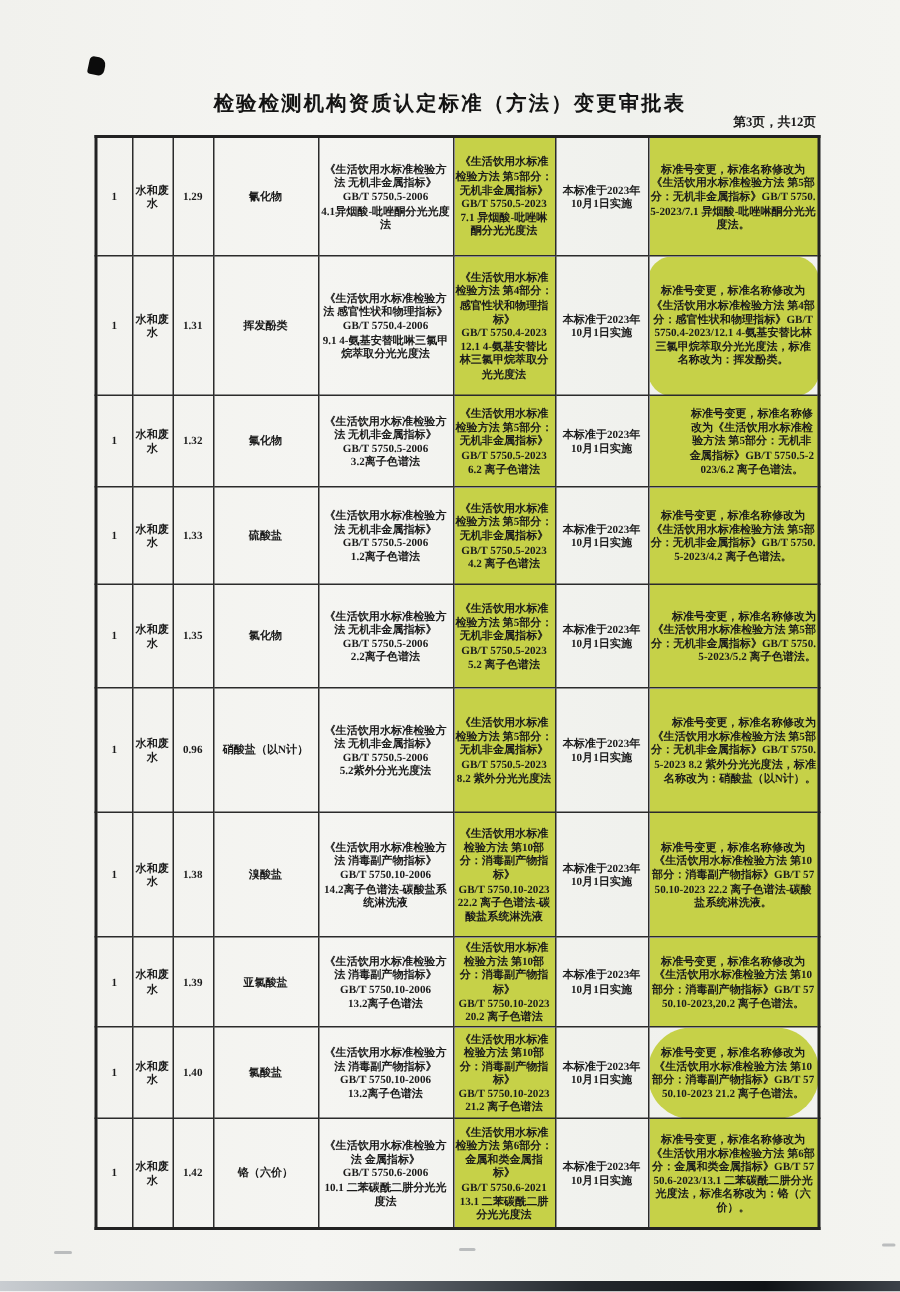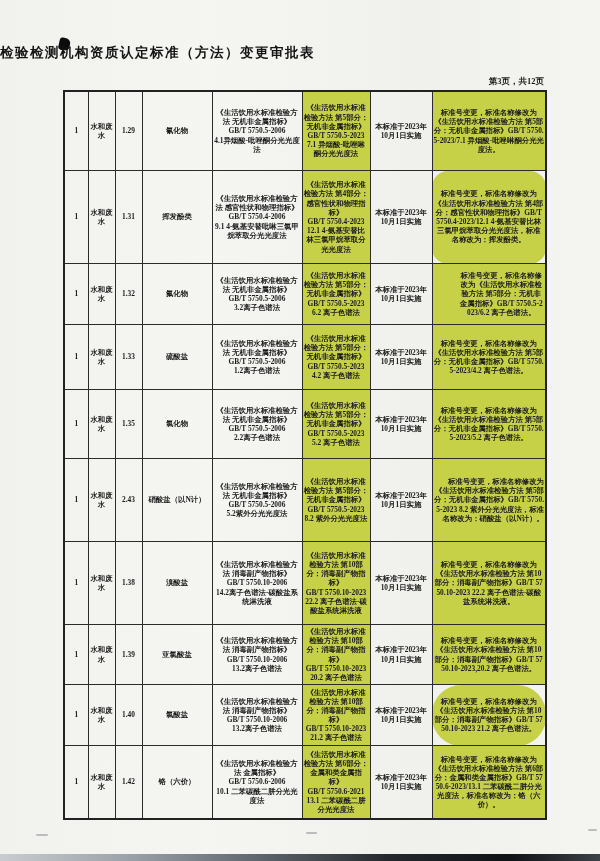--- a/index.html
+++ b/index.html
@@ -5,22 +5,22 @@
   html, body { margin: 0; padding: 0; }
   body {
     width: 600px; height: 861px; overflow: hidden;
     font-family: "Liberation Serif", "DejaVu Serif", serif;
   }
   .page {
     position: relative; width: 600px; height: 861px;
     background: linear-gradient(90deg, #f1f1ed 0%, #f5f5f2 35%, #f0f1ed 70%, #f4f4f0 100%);
   }
   .title {
-    position: absolute; top: 44px; left: 0; width: 100%;
-    font-size: 13.5px; font-weight: bold;
+    position: absolute; top: 60px; left: 0; width: 100%;
+    text-align: center; font-size: 13.5px; font-weight: bold;
     color: #141414; letter-spacing: 1.5px; margin: 0;
   }
   .page-indicator {
     position: absolute; top: 76px; right: 56px;
     font-size: 8.5px; font-weight: bold; color: #1a1a1a;
   }
   table.approval-table {
     position: absolute; top: 90px; left: 63px; width: 482px;
     border-collapse: collapse; table-layout: fixed;
     border: 2px solid #222;
@@ -149,26 +149,26 @@
     <td>1.35</td>
     <td>氯化物</td>
     <td>《生活饮用水标准检验方法 无机非金属指标》
 GB/T 5750.5-2006
 2.2离子色谱法</td>
     <td class="hl" style="background: rgb(198, 209, 72);">《生活饮用水标准检验方法 第5部分：无机非金属指标》
 GB/T 5750.5-2023
 5.2 离子色谱法</td>
     <td>本标准于2023年
 10月1日实施</td>
-    <td class="hl" style="background: rgb(198, 209, 72);">标准号变更，标准名称修改为《生活饮用水标准检验方法 第5部分：无机非金属指标》GB/T 5750.5-2023/5.2 离子色谱法。</td>
-  </tr>
-        <tr>
-    <td>1</td>
-    <td>水和废水</td>
-    <td>2.43</td>
+    <td class="hl" style="background: rgb(198, 209, 72); text-align: right;">标准号变更，标准名称修改为《生活饮用水标准检验方法 第5部分：无机非金属指标》GB/T 5750.5-2023/5.2 离子色谱法。</td>
+  </tr>
+        <tr>
+    <td>1</td>
+    <td>水和废水</td>
+    <td>0.96</td>
     <td>硝酸盐（以N计）</td>
     <td>《生活饮用水标准检验方法 无机非金属指标》
 GB/T 5750.5-2006
 5.2紫外分光光度法</td>
     <td class="hl" style="background: rgb(198, 209, 72);">《生活饮用水标准检验方法 第5部分：无机非金属指标》
 GB/T 5750.5-2023
 8.2 紫外分光光度法</td>
     <td>本标准于2023年
 10月1日实施</td>
     <td class="hl" style="background: rgb(198, 209, 72); text-align: right;">标准号变更，标准名称修改为《生活饮用水标准检验方法 第5部分：无机非金属指标》GB/T 5750.5-2023 8.2 紫外分光光度法，标准名称改为：硝酸盐（以N计）。</td>

